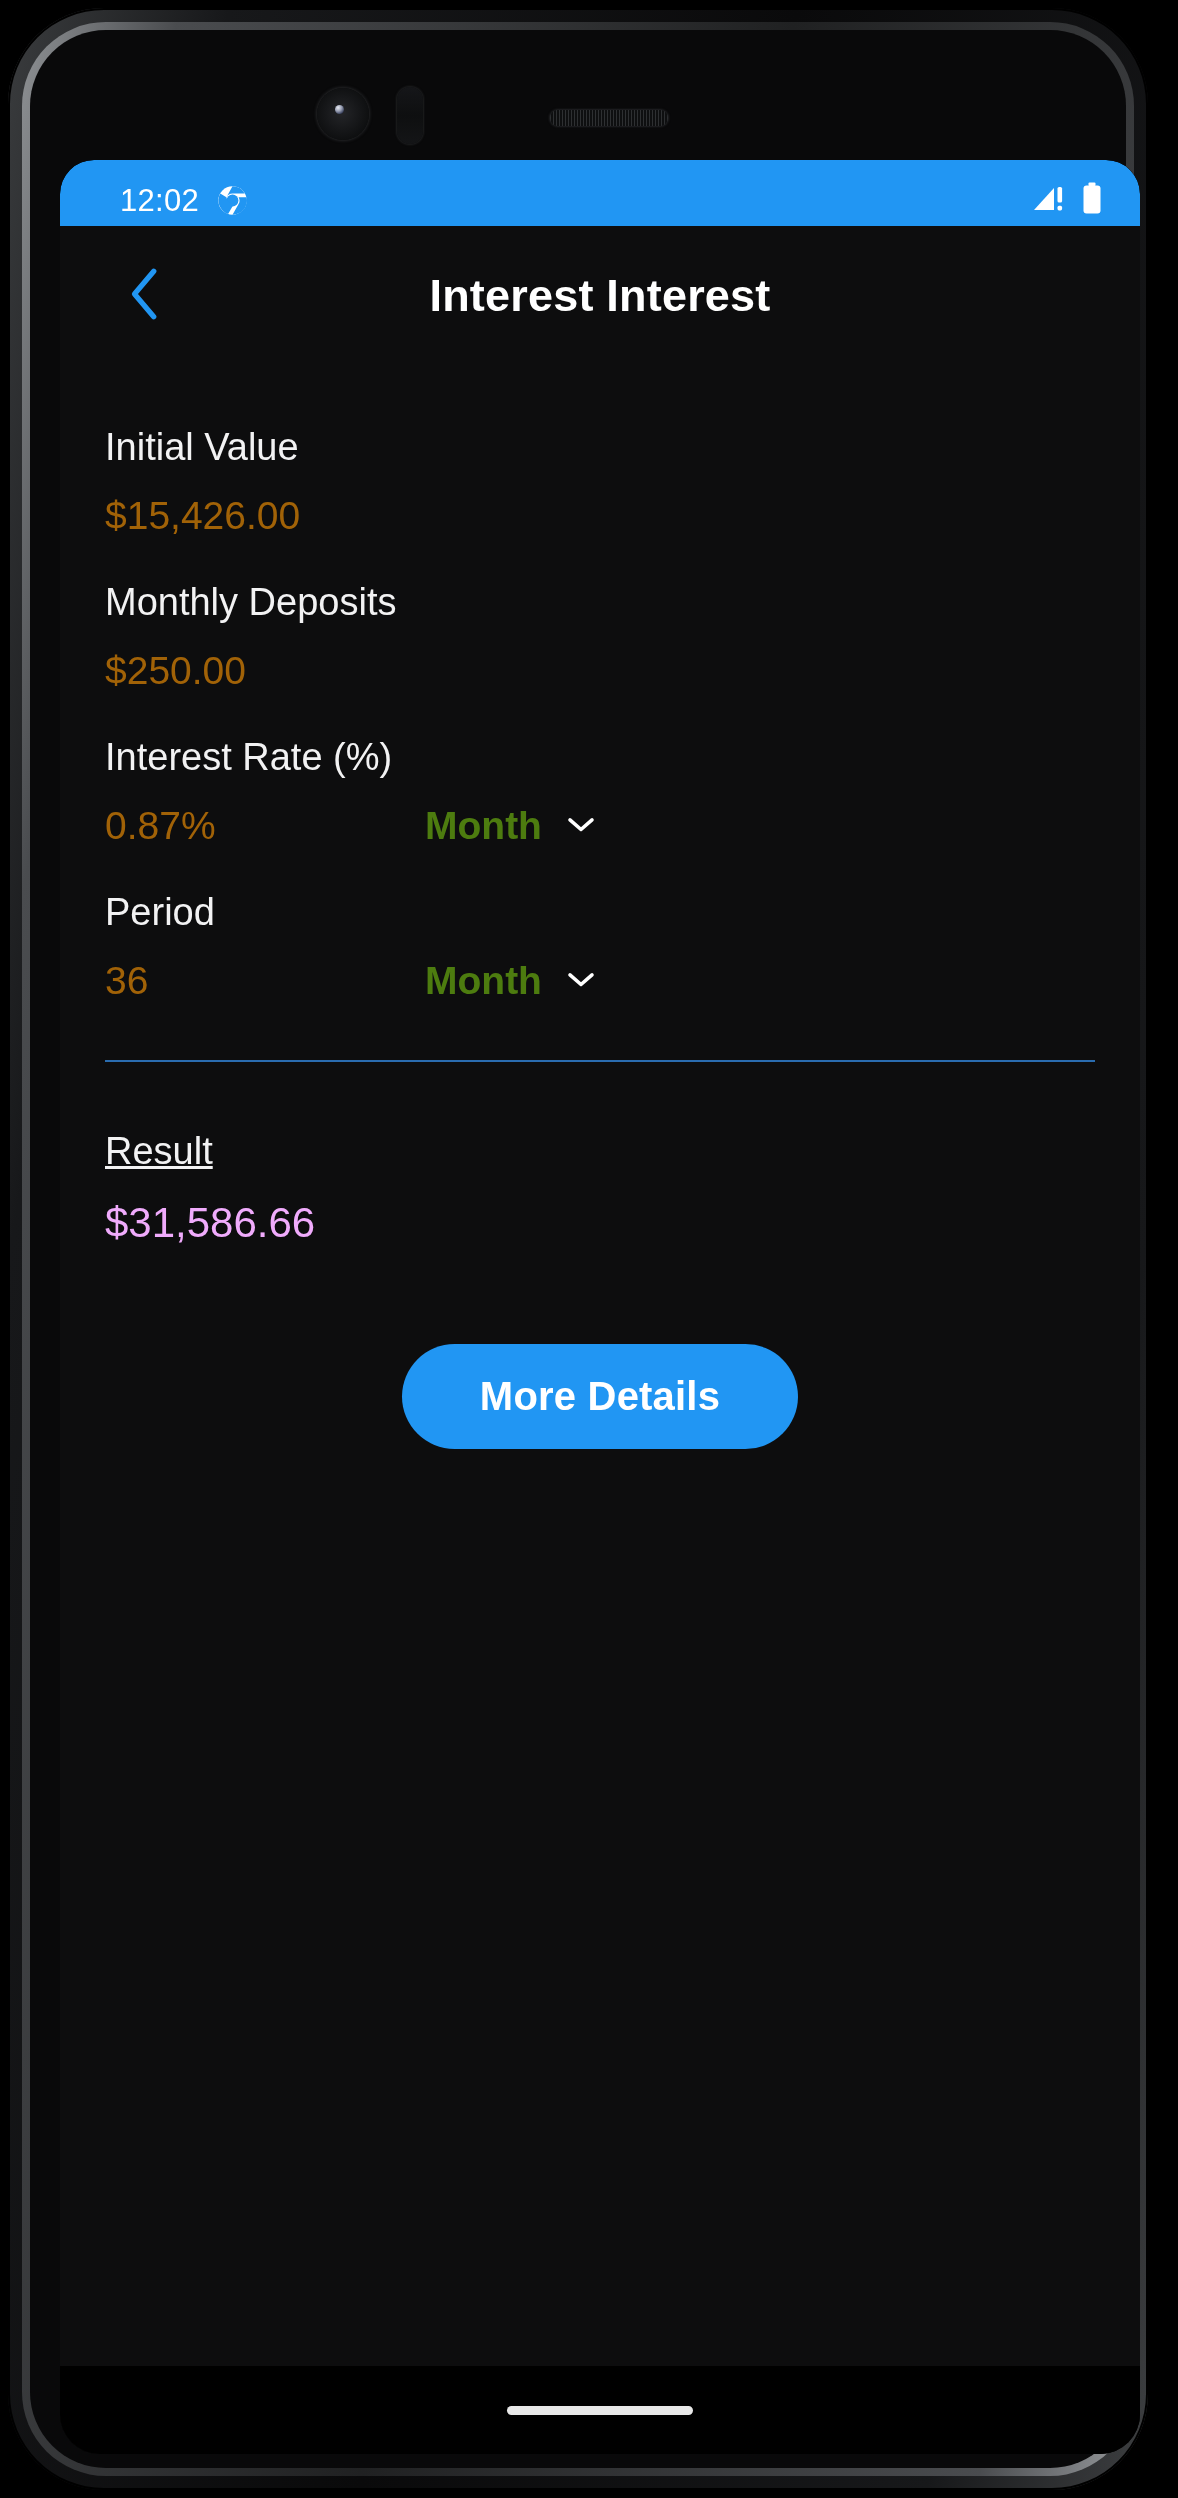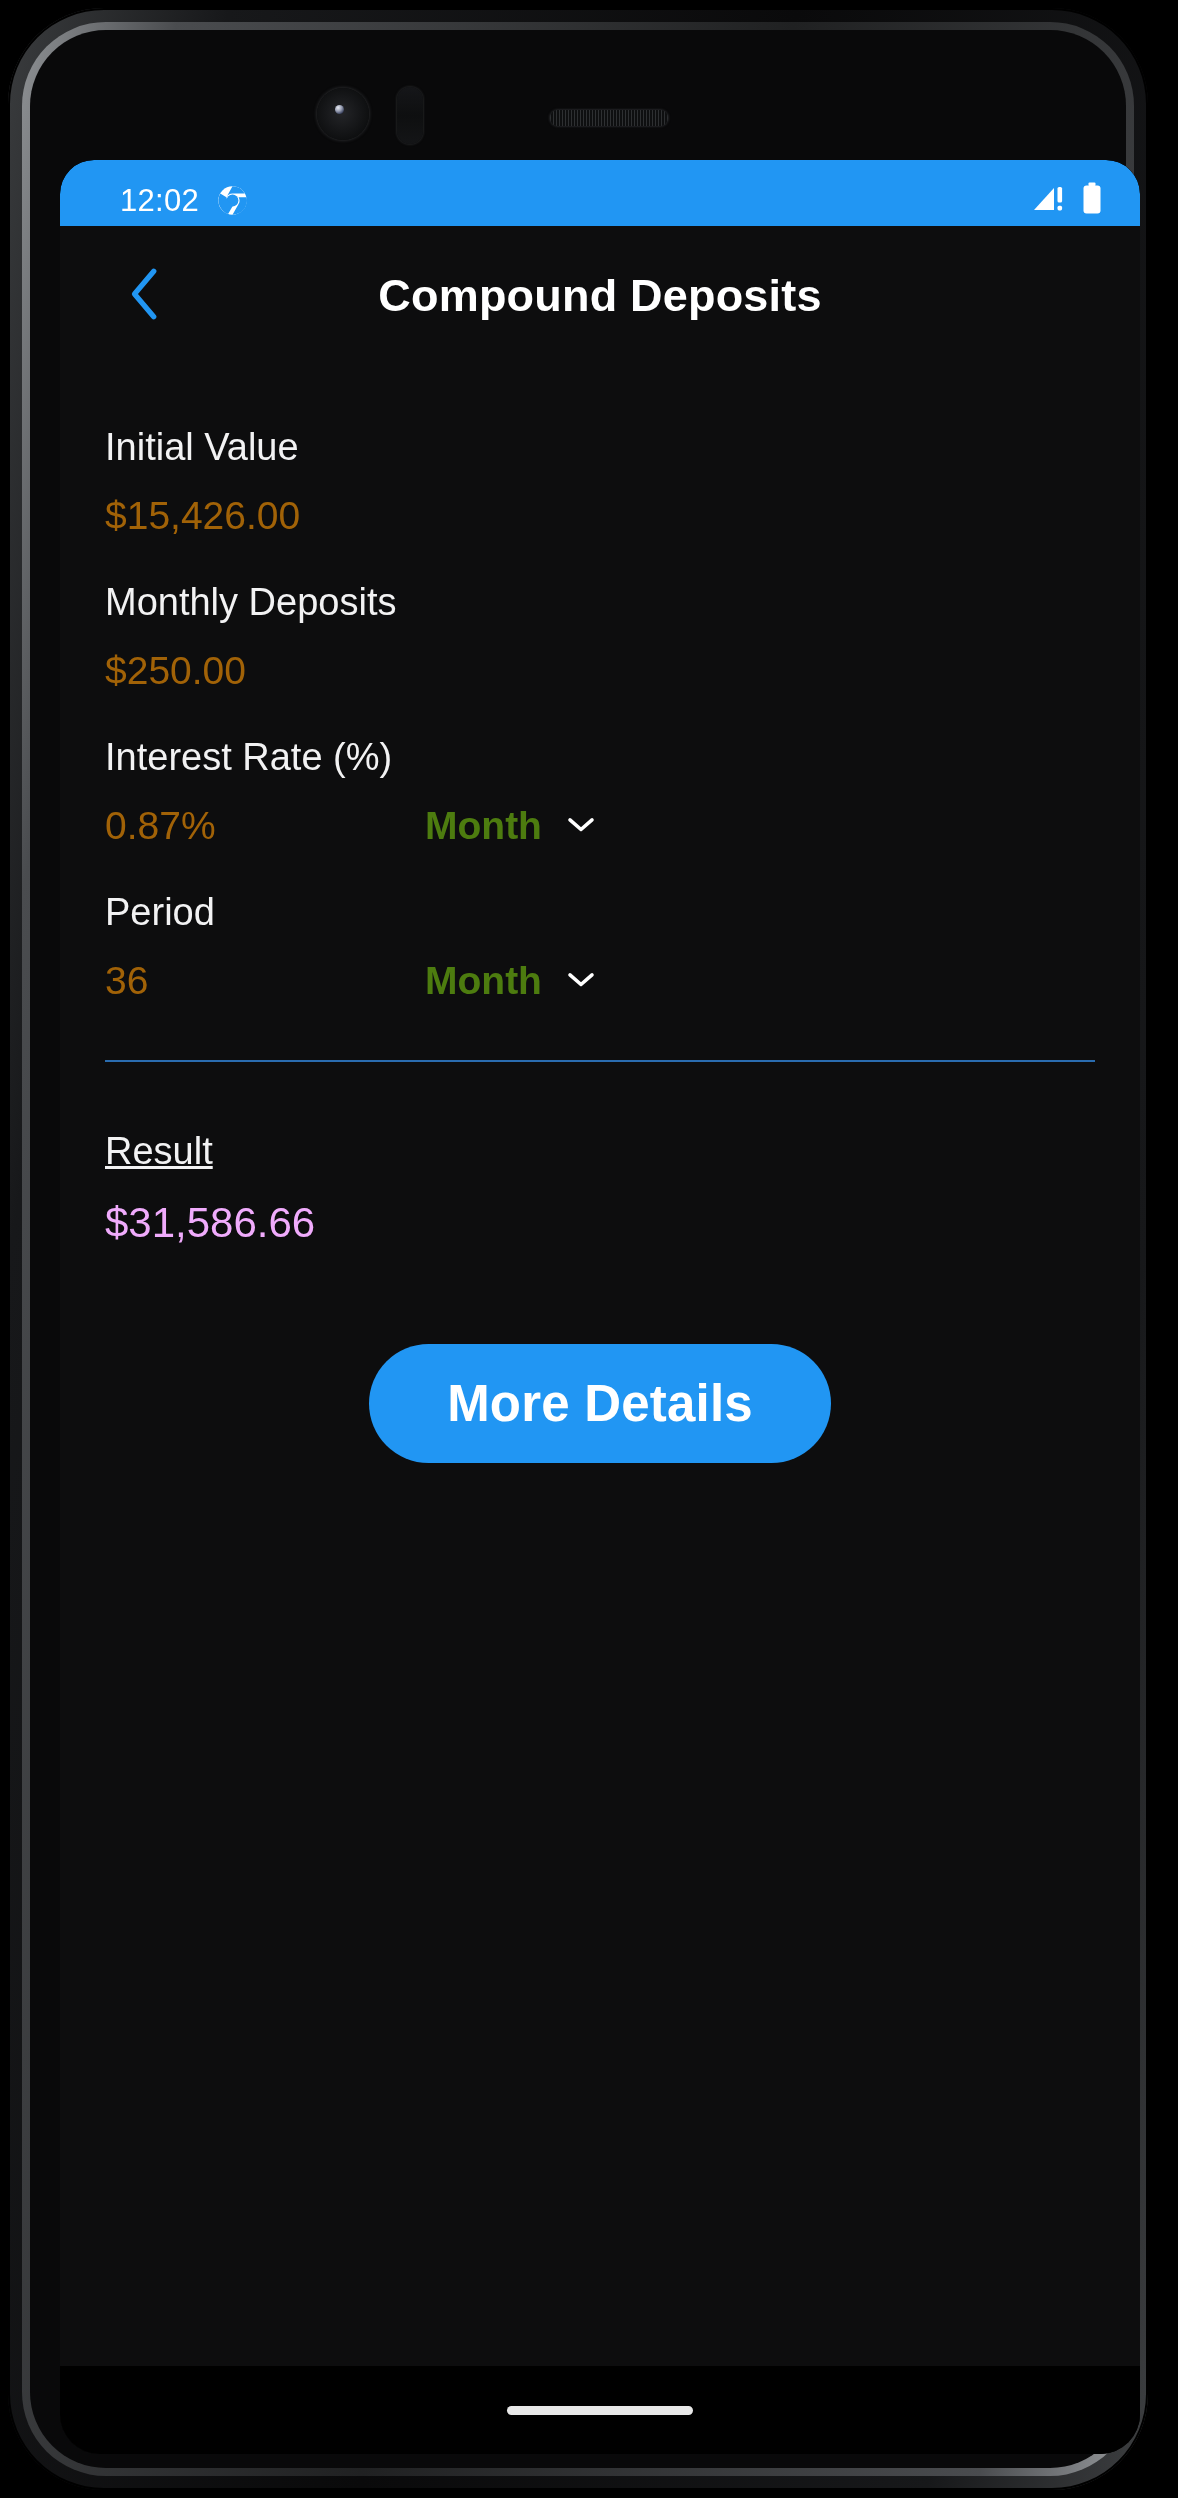--- a/index.html
+++ b/index.html
@@ -263,21 +263,21 @@
     margin-top: 100px;
     display: flex;
     justify-content: center;
   }
   #more-details-button {
     background: #2196f3;
     color: #ffffff;
     border: none;
     border-radius: 60px;
     font-family: "Liberation Sans", sans-serif;
-    font-size: 51px;
+    font-size: 40px;
     font-weight: 700;
     padding: 30px 78px;
     cursor: pointer;
     letter-spacing: 0.2px;
   }
 
   
   #nav-bar {
     position: absolute;
     left: 0;
@@ -346,21 +346,21 @@
       </div>
 
       <div id="app-bar">
         <div id="back-button">
           <span>
             <svg width="42" height="56" viewBox="0 0 24 32">
               <path d="M17 3 L6 16 L17 29" stroke="#2196f3" stroke-width="3" fill="none" stroke-linecap="round" stroke-linejoin="round"></path>
             </svg>
           </span>
         </div>
-        <div id="page-title">Compound Deposits</div>
+        <div id="page-title">Interest Interest</div>
       </div>
 
       <div id="app-body">
 
         <div class="spacer-lg"></div>
 
         <div class="field-group">
           <div class="field-label">Initial Value</div>
           <div class="field-row">
             <div class="field-value">$15,426.00</div>

